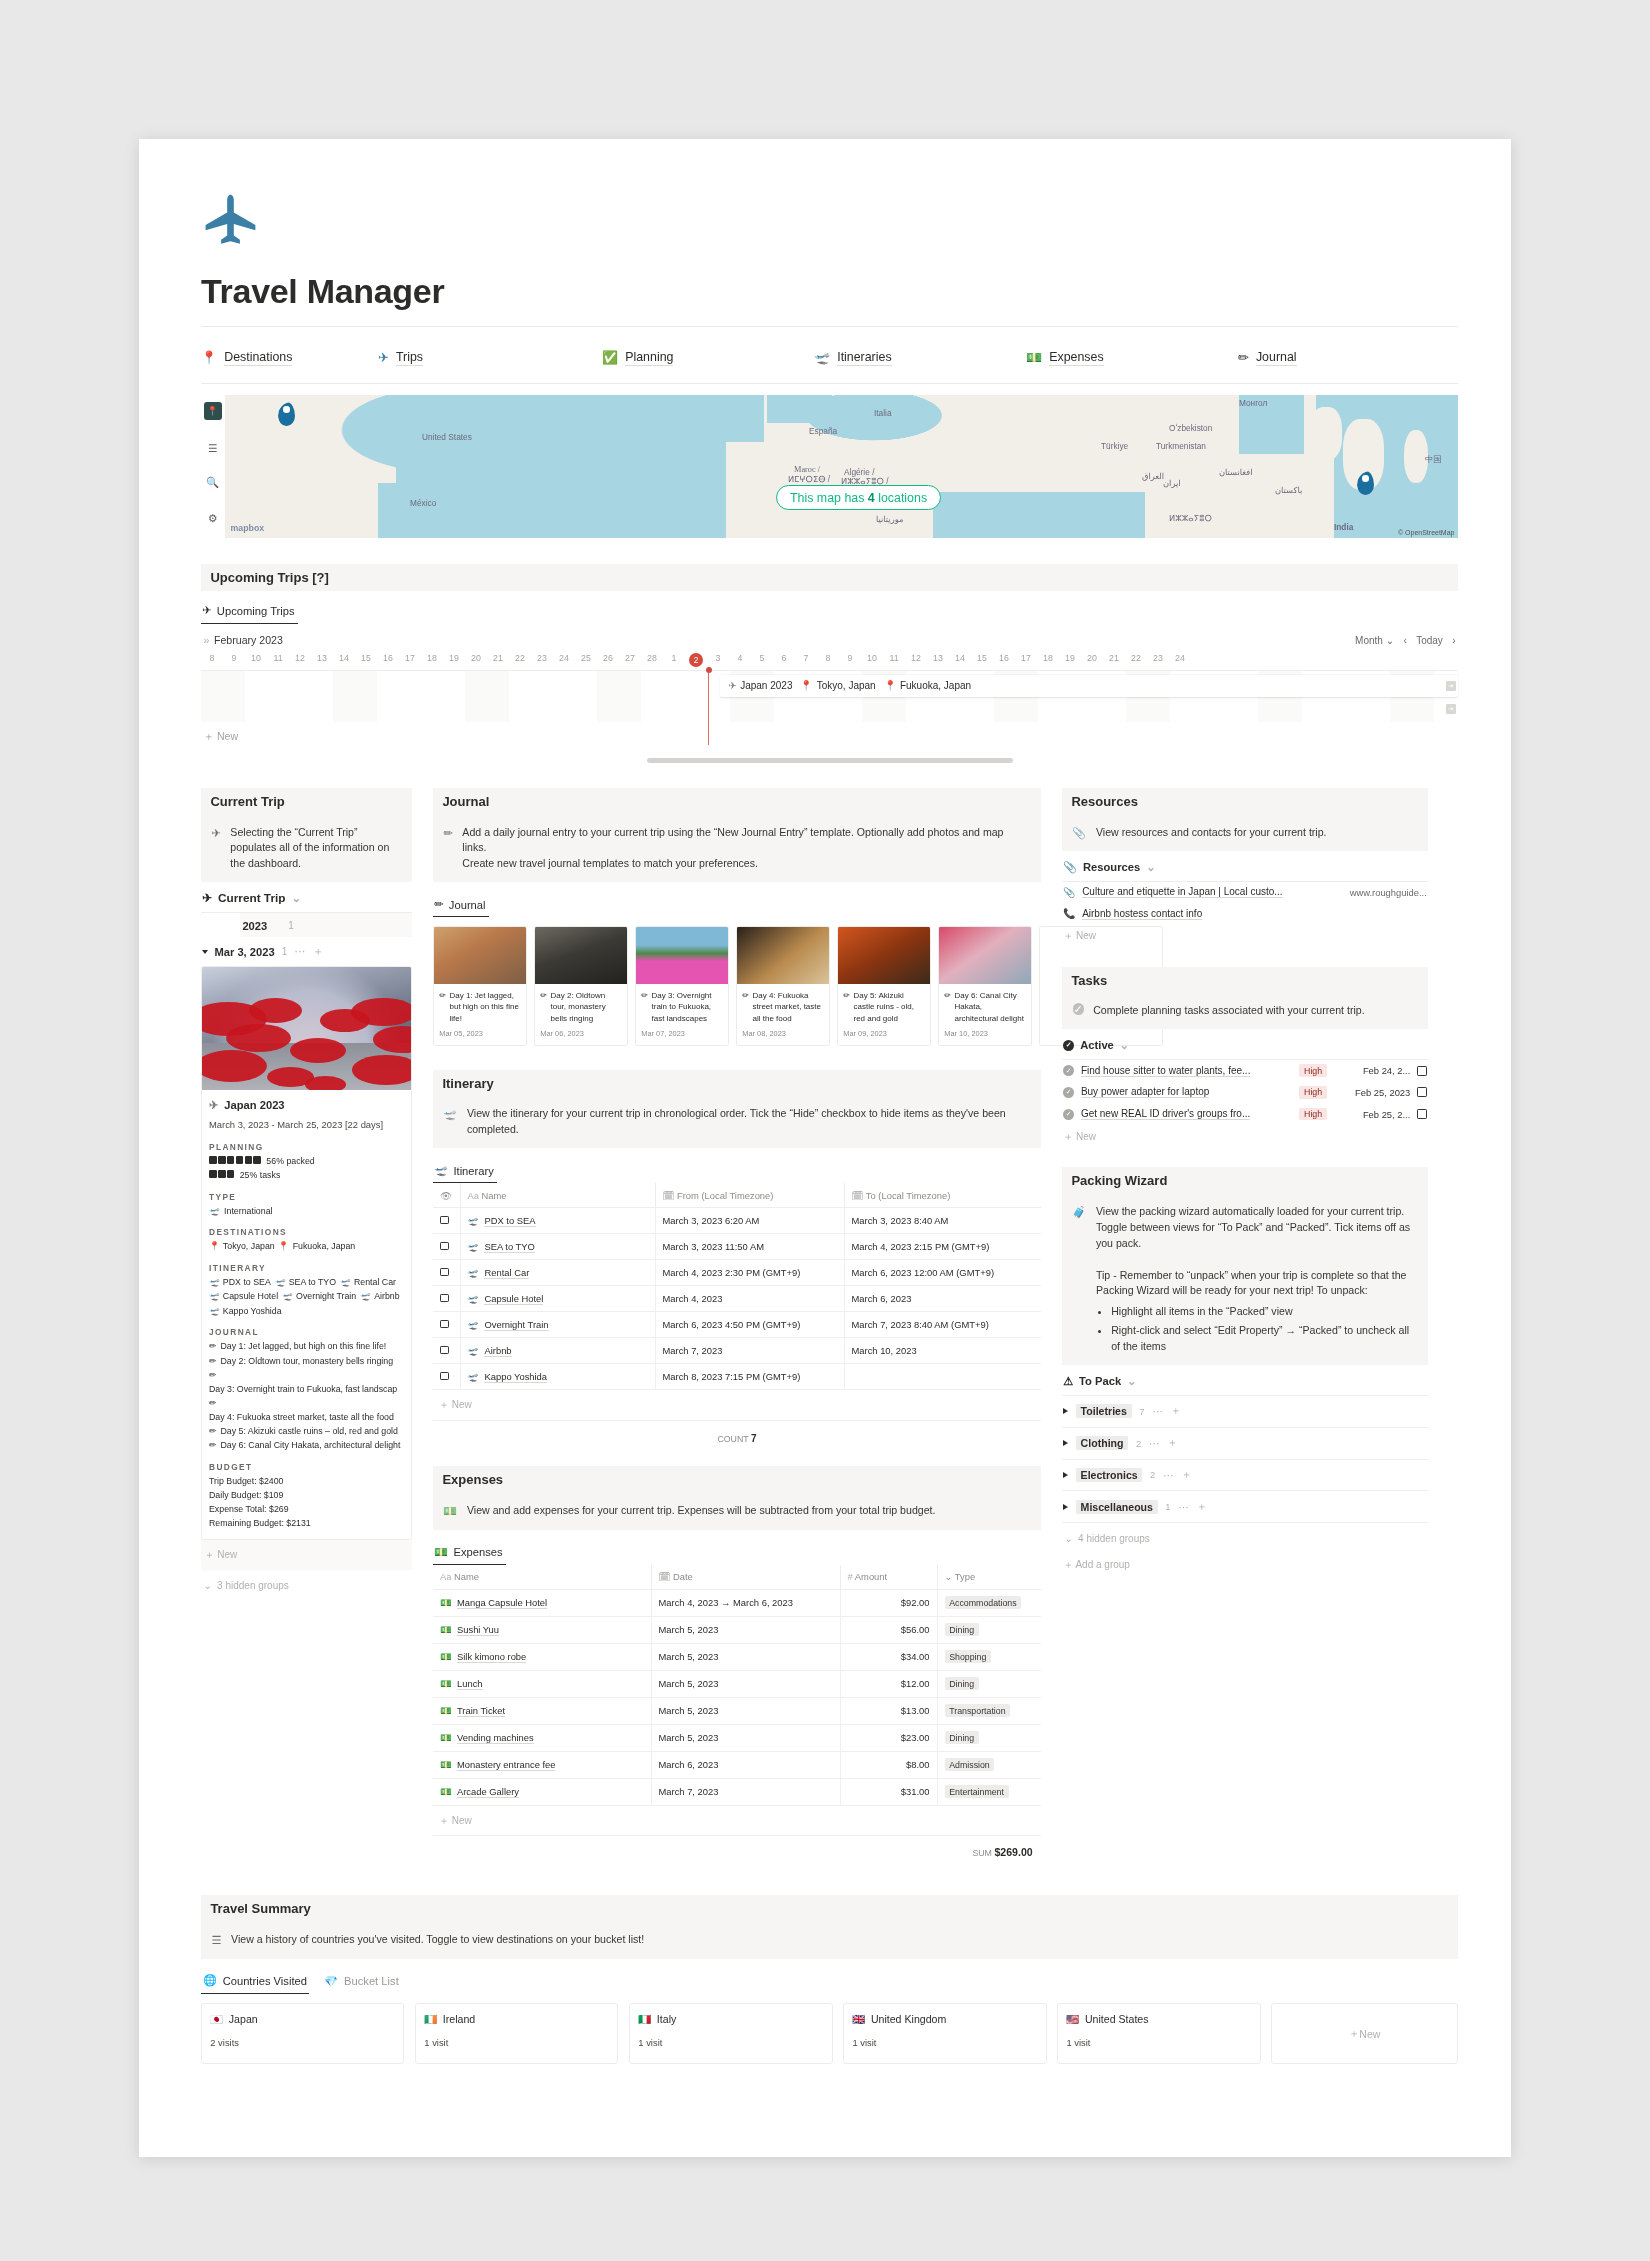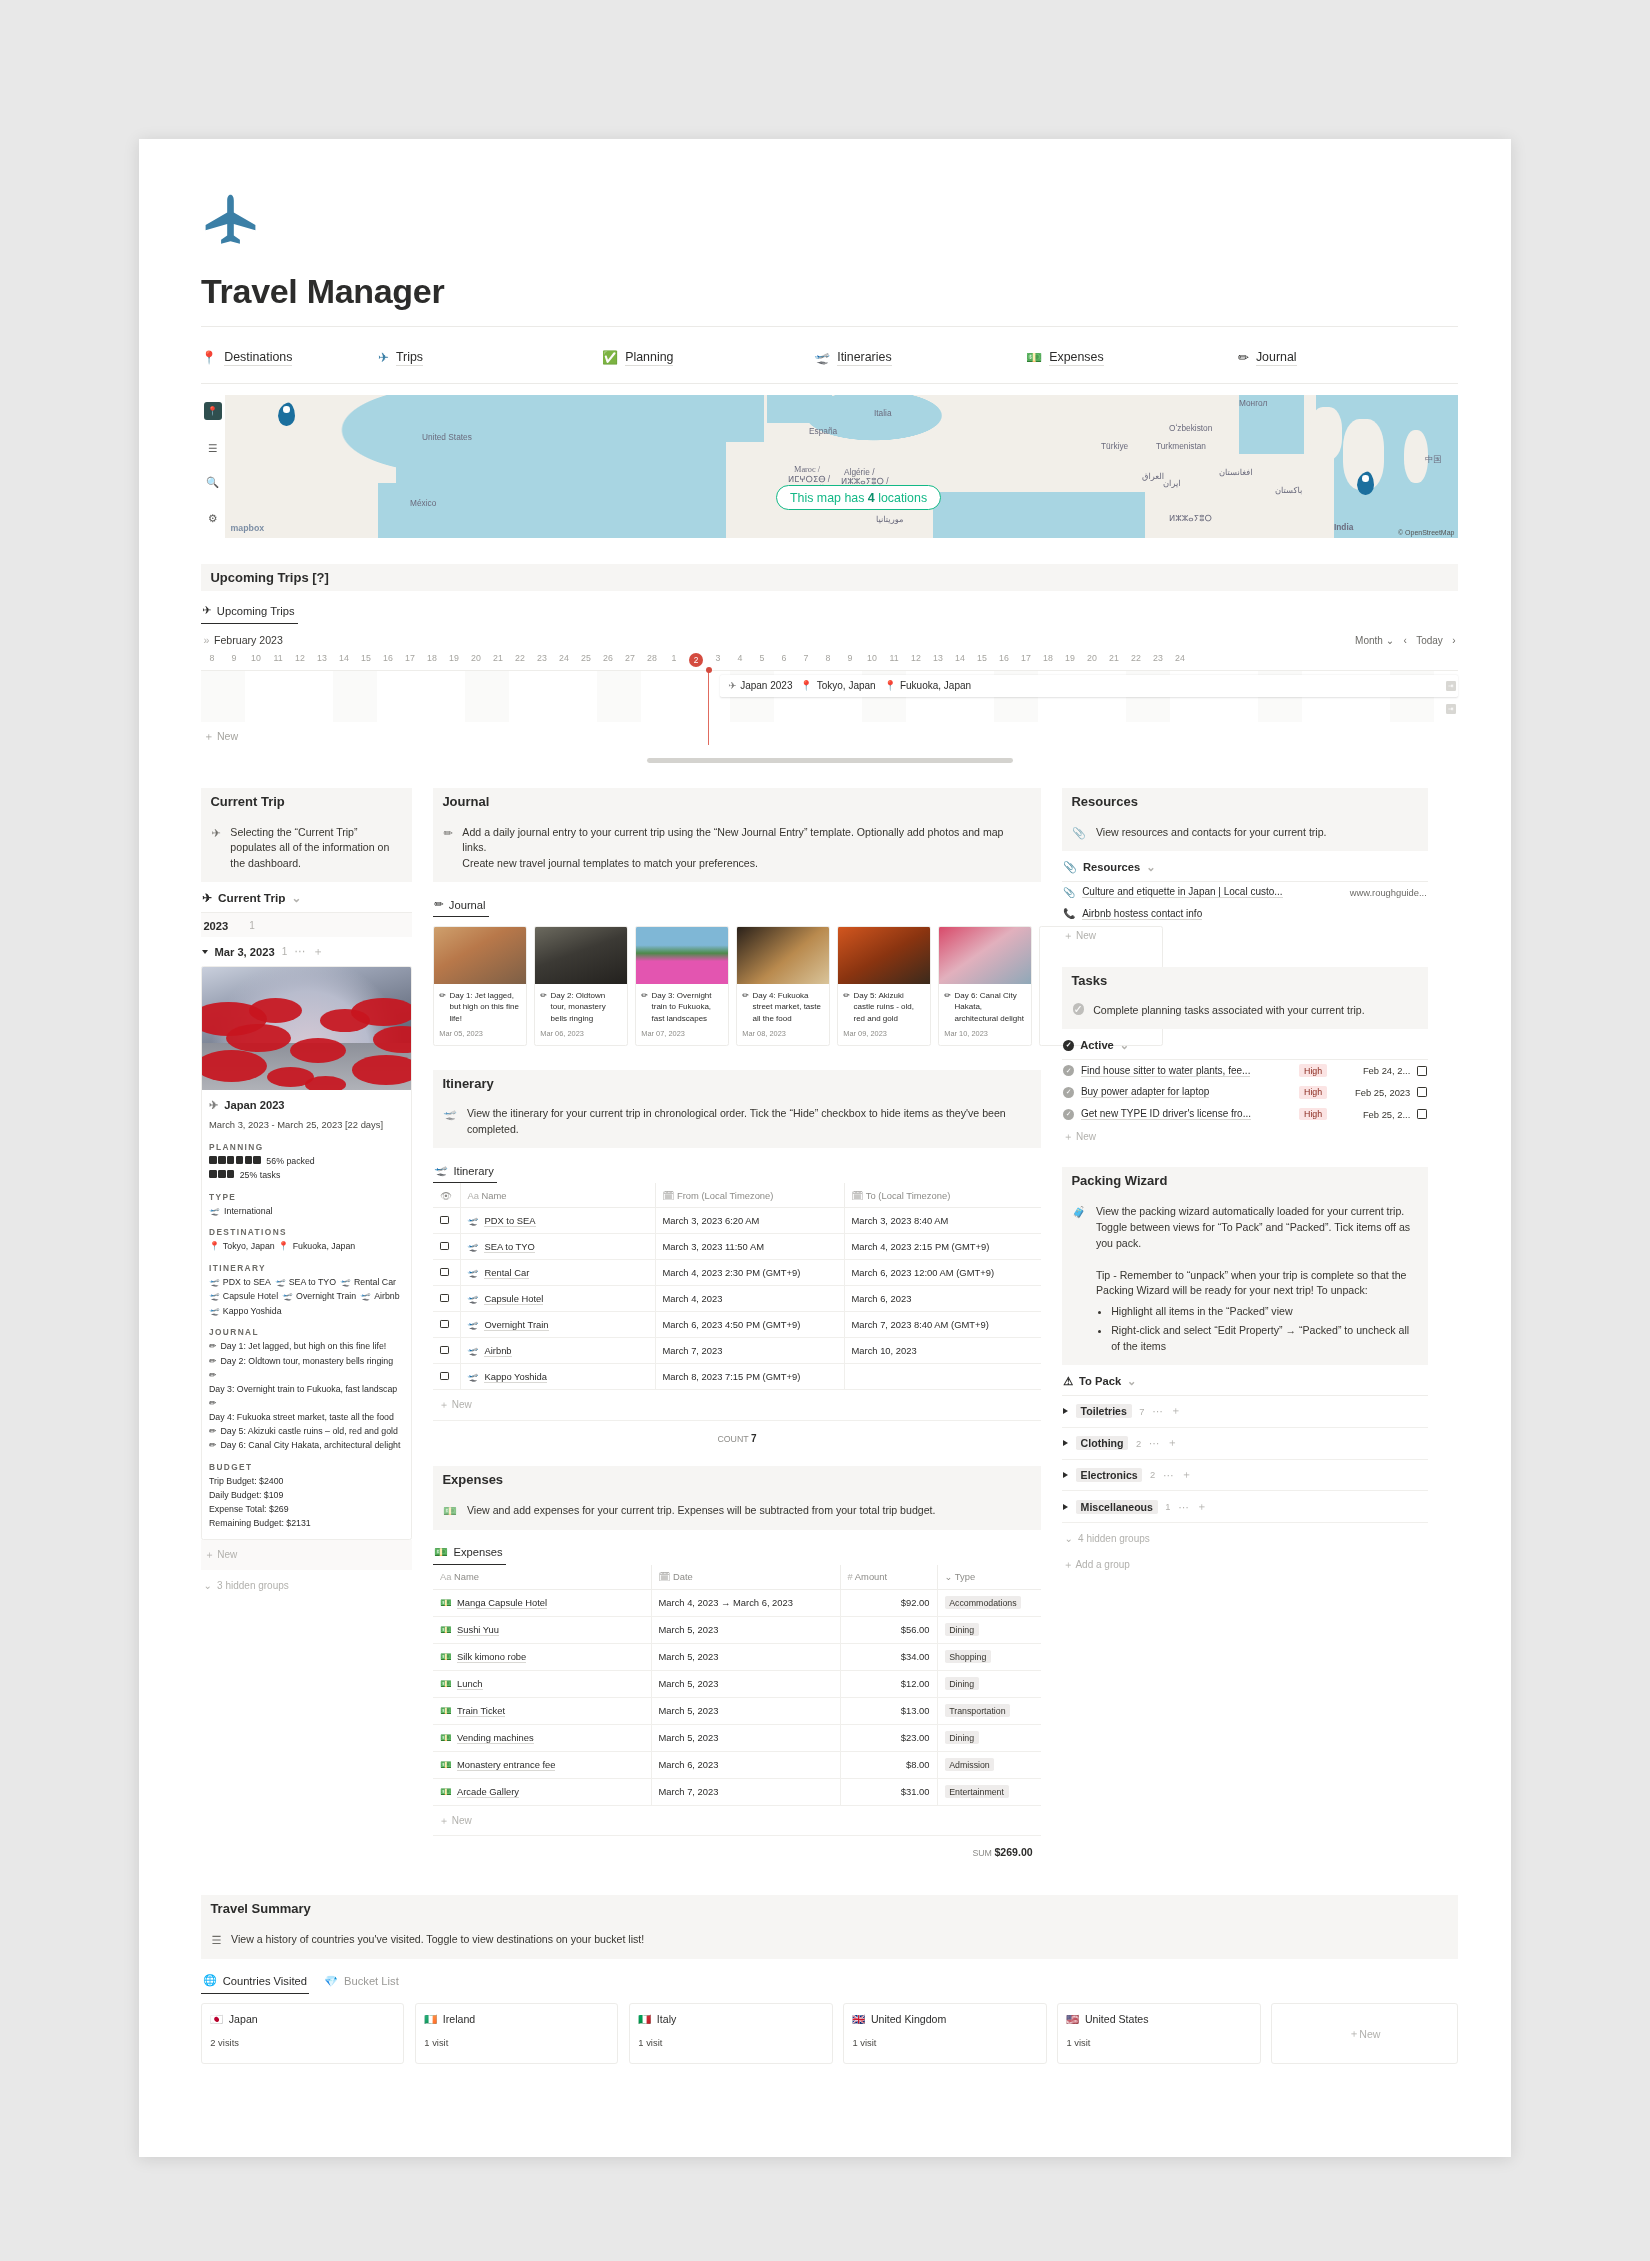--- a/index.html
+++ b/index.html
@@ -131,21 +131,21 @@
   .tl-scrollbar { height:4.7px; background:#d4d3cf; border-radius:2.4px; width:366px; margin:5.9px auto 0; }
 
   
   .cols { display:flex; gap:21px; margin-top:25px; align-items:flex-start; }
   .col-left { width:211px; flex:0 0 211px; }
   .col-mid { width:608px; flex:0 0 608px; }
   .col-right { width:366px; flex:0 0 366px; }
 
   
   .ct-tab { display:flex; align-items:center; gap:5.9px; font-size:11.8px; font-weight:600; color:#2c2c2b; padding:8.3px 1.2px 7px; border-bottom:0.6px solid #eeedea;}
-  .ct-year { display:flex; align-items:center; gap:21px; font-size:11.2px; font-weight:700; color:#2c2c2b; padding:7px 2.4px 5.9px; background:#faf9f8;}
+  .ct-year { display:flex; align-items:center; gap:21px; font-size:11.2px; font-weight:700; color:#2c2c2b; padding:7px 2.4px 5.9px; background:#faf9f8;margin-left:39px;}
   .ct-year .cnt { font-weight:400; color:#b2b1ad; font-size:10px;}
   .ct-group { display:flex; align-items:center; gap:7px; font-size:11.2px; font-weight:700; color:#2c2c2b; padding:7px 2.4px 7px; }
   .ct-group .cnt { font-weight:400; color:#b2b1ad; font-size:10px;}
   .ct-group .dots, .ct-group .plus { color:#b2b1ad; font-weight:400; }
   .tri { width:0;height:0;border-left:4.7px solid #2c2c2b;border-top:3.2px solid transparent;border-bottom:3.2px solid transparent; transform:rotate(90deg); }
   .ct-card { border:0.6px solid #eeedea; border-radius:2.4px; overflow:hidden; }
   .ct-img { height:123px; position:relative; overflow:hidden;
     background: linear-gradient(165deg,#c9cfdc 0%, #9aa2b4 25%, #6e7687 55%, #4c5260 100%); }
   .ct-img .mtn { position:absolute; left:50%; top:-10.6px; transform:translateX(-50%); width:195px; height:94px;
     background: radial-gradient(ellipse at 50% 100%, #d7c9d5 0%, #b8bccd 45%, rgba(184,188,205,0) 70%); }
@@ -885,21 +885,21 @@
       </div>
       <div class="task-row">
         <span class="check-circle">✓</span>
         <span class="u">Buy power adapter for laptop</span>
         <span class="pri">High</span>
         <span class="tdate">Feb 25, 2023</span>
         <span class="tchk"></span>
       </div>
       <div class="task-row">
         <span class="check-circle">✓</span>
-        <span class="u">Get new TYPE ID driver's license fro...</span>
+        <span class="u">Get new REAL ID driver's groups fro...</span>
         <span class="pri">High</span>
         <span class="tdate">Feb 25, 2...</span>
         <span class="tchk"></span>
       </div>
       <div class="r-new">＋ <span>New</span></div>
 
       <div class="sec-head" style="margin-top:20px">Packing Wizard</div>
       <div class="callout">
         <span class="cic">🧳</span>
         <span>

